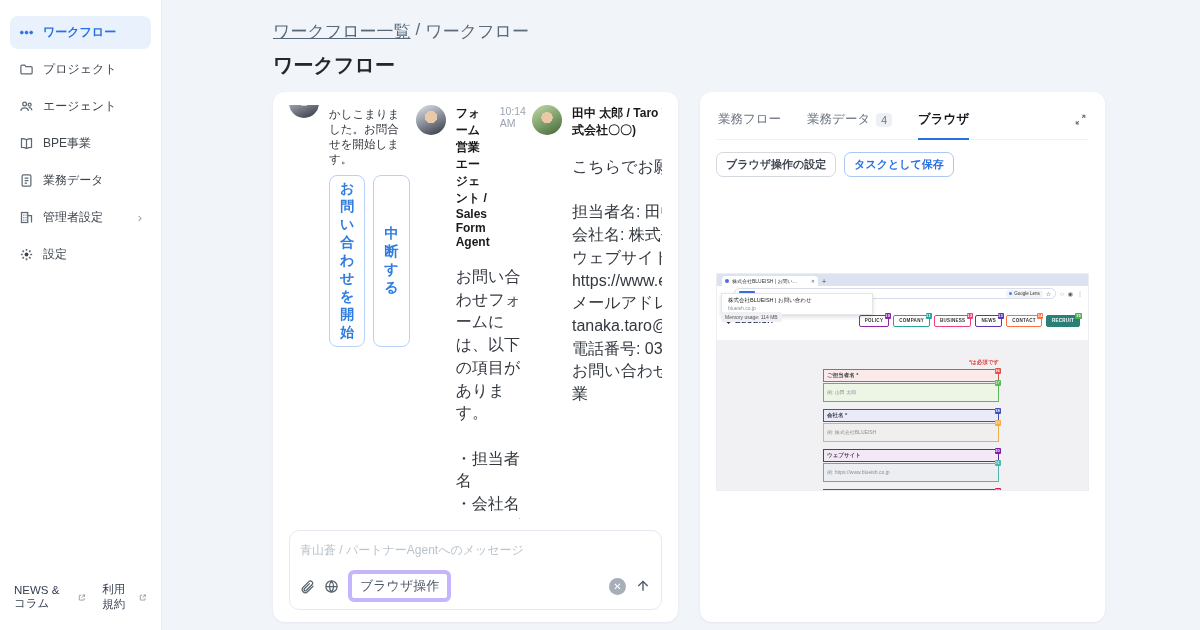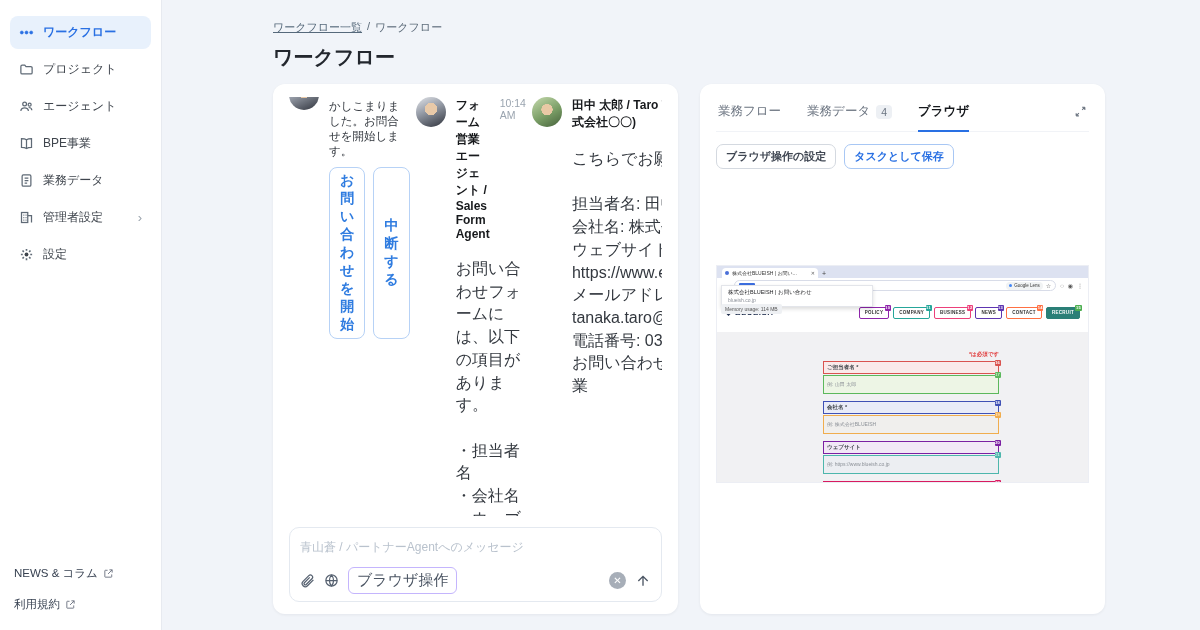--- a/index.html
+++ b/index.html
@@ -18,27 +18,27 @@
   }
   .side-item {
     display:flex; align-items:center; gap:9px;
     margin:2px 10px; padding:8px 9px; border-radius:8px;
     font-size:12px; color:#3f454d; cursor:pointer;
   }
   .side-item svg { width:15px; height:15px; flex:none; stroke:#5f6a76; }
   .side-item.active { background:#e8f1fc; color:#2970e3; font-weight:700; }
   .side-item.active svg { stroke:#2970e3; }
   .chev { margin-left:auto; color:#9aa3ad; font-size:13px; line-height:1; }
-  .side-footer { margin-top:auto; display:flex; flex-direction:column; gap:16px; padding:0 14px; }
+  .side-footer { margin-top:auto; display:flex; gap:16px; padding:0 14px; }
   .side-flink { font-size:11.5px; color:#374151; display:flex; align-items:center; gap:5px; cursor:pointer; }
   .side-flink svg { width:11px; height:11px; stroke:#6b7280; }
 
   
   .main { flex:1; padding:20px 0 0 111px; }
-  .breadcrumb { font-size:11px; color:#5d6b7a; margin-bottom:9px; display:flex; gap:5px; }
+  .breadcrumb { font-size:17px; color:#5d6b7a; margin-bottom:9px; display:flex; gap:5px; }
   .crumb-link { text-decoration:underline; cursor:pointer; color:#56697b; }
   .page-title { font-size:20px; font-weight:700; color:#23272e; margin-bottom:13px; }
   .panels { display:flex; gap:22px; }
   .card {
     width:405px; height:530px; background:#fff; border-radius:12px;
     box-shadow:0 1px 3px rgba(16,24,40,.06);
   }
 
   
   .chat-card { display:flex; flex-direction:column; padding:13px 16px 12px; }
@@ -71,21 +71,21 @@
   .msg-text { margin-top:17px; font-size:16px; line-height:1.42; color:#33383f; white-space:pre-line; }
 
   .composer { border:1.5px solid #e4e9f0; border-radius:10px; padding:9px 10px 7px; margin-top:11px; flex:none; }
   .composer input {
     width:100%; border:0; outline:0; font-size:12px; color:#333; font-family:inherit; background:transparent;
   }
   .composer input::placeholder { color:#b9c2cd; }
   .composer-row { display:flex; align-items:center; gap:9px; margin-top:12px; }
   .icon-btn { display:flex; cursor:pointer; }
   .icon-btn svg { width:15px; height:15px; stroke:#566170; }
-  .browser-chip { border:1px solid #c4b5fd; border-radius:6px; padding:3px 8px; font-size:15px; color:#4b5563; cursor:pointer; }
+  .browser-chip { border:4px solid #c4b5fd; border-radius:6px; padding:3px 8px; font-size:13px; color:#4b5563; cursor:pointer; }
   .x-circle {
     margin-left:auto; width:17px; height:17px; border-radius:50%; background:#a7aeb8;
     color:#fff; font-size:10px; display:flex; align-items:center; justify-content:center; cursor:pointer;
   }
   .send-up { display:flex; cursor:pointer; }
   .send-up svg { width:16px; height:16px; stroke:#4b5563; }
 
   
   .browser-card { padding:13px 16px; position:relative; }
   .tabs { display:flex; align-items:flex-start; gap:26px; padding:6px 2px 0; border-bottom:1px solid #f1f3f7; }

